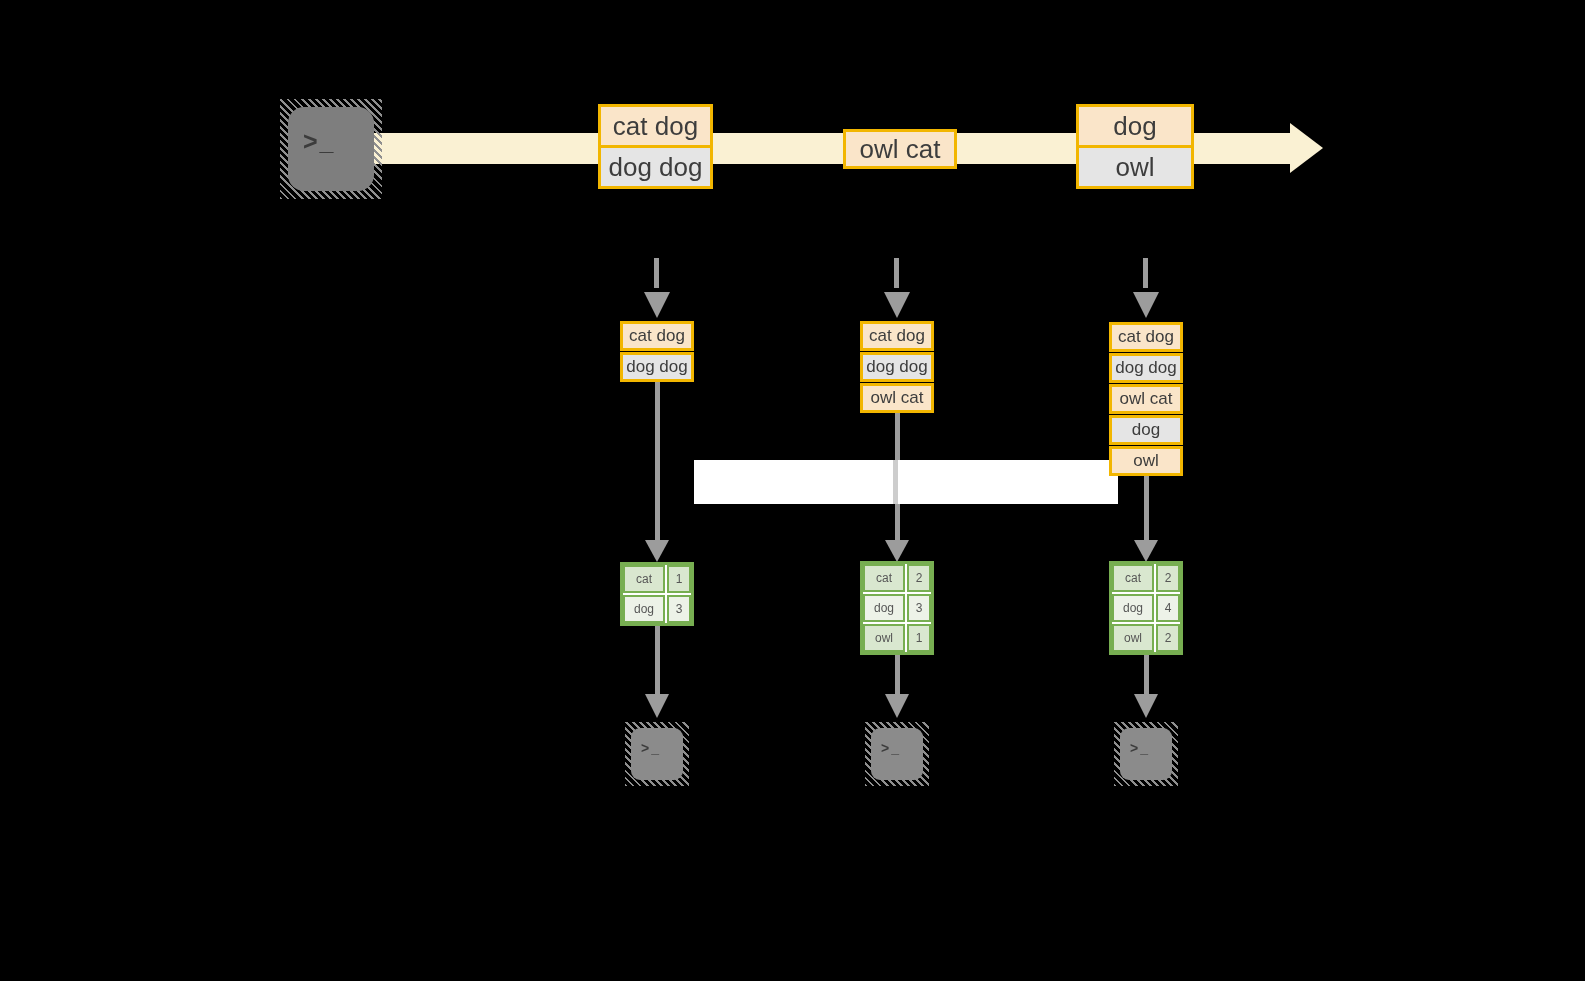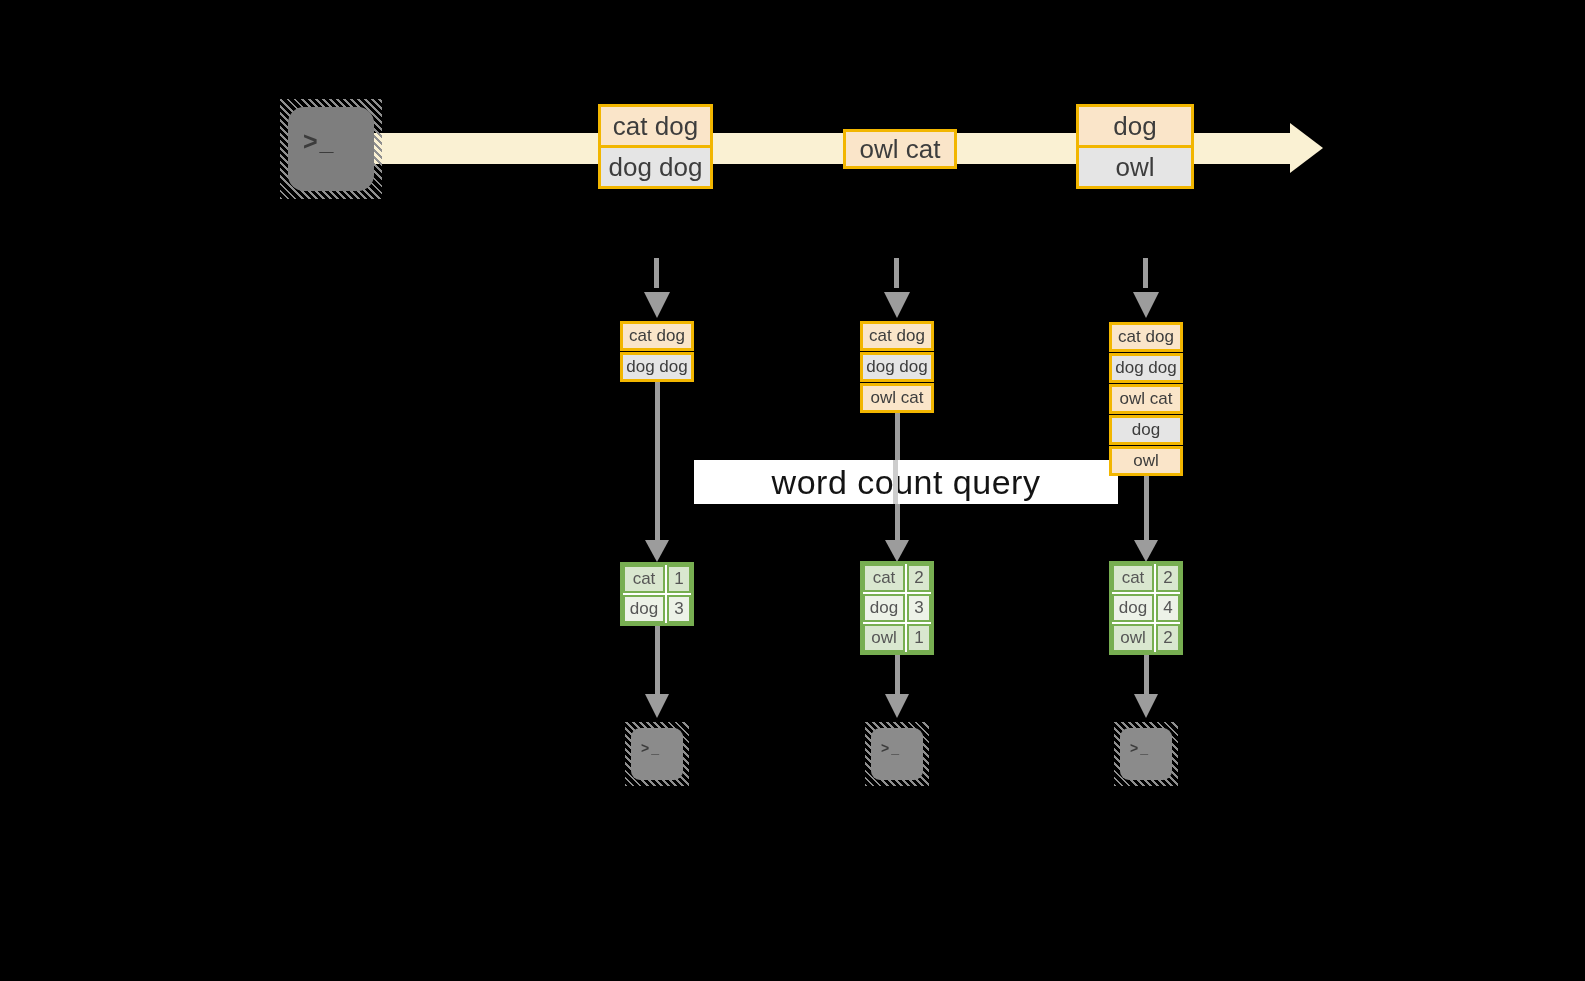--- a/index.html
+++ b/index.html
@@ -73,21 +73,21 @@
   
   #banner{position:absolute;left:694px;top:460px;width:424px;height:44px;background:#FFFFFF;
           z-index:2;display:flex;align-items:center;justify-content:center;}
   #banner .blabel{font-size:34px;font-weight:300;color:#141414;letter-spacing:.5px;}
   #banner .through-line{position:absolute;left:199px;top:0;width:5px;height:100%;background:#CDCDCD;}
 
   
   .wtable{position:absolute;background:#fff;border:3px solid #77AE51;display:grid;
           grid-template-columns:42px 24px;gap:2px;z-index:3;}
   .wcell{box-sizing:border-box;border:2px solid #77AE51;height:28px;
-         display:flex;align-items:center;justify-content:center;font-size:17px;color:#565656;}
+         display:flex;align-items:center;justify-content:center;font-size:12px;color:#565656;}
   #table-0{left:620px;top:562px;}
   #table-1{left:860px;top:561px;}
   #table-2{left:1109px;top:561px;}
   .g-a{background:#D9E7CF;}
   .g-b{background:#EDF2E8;}
 </style>
 </head>
 <body>
 
 <div class="canvas">
@@ -138,21 +138,20 @@
     </div>
 
   <div class="vline" id="qa-0"></div>
   <div class="vline" id="qa-1"></div>
   <div class="vline" id="qa-2"></div>
   <div class="qhead" id="qh-0"></div>
   <div class="qhead" id="qh-1"></div>
   <div class="qhead" id="qh-2"></div>
 
   <div id="banner">
-    <span class="blabel">word count query</span>
     <span class="through-line"></span>
   </div>
 
   <div class="wtable" id="table-0">
       <div class="wcell g-a">cat</div>
       <div class="wcell g-a">1</div>
       <div class="wcell g-b">dog</div>
       <div class="wcell g-b">3</div>
     </div>
   <div class="wtable" id="table-1">

